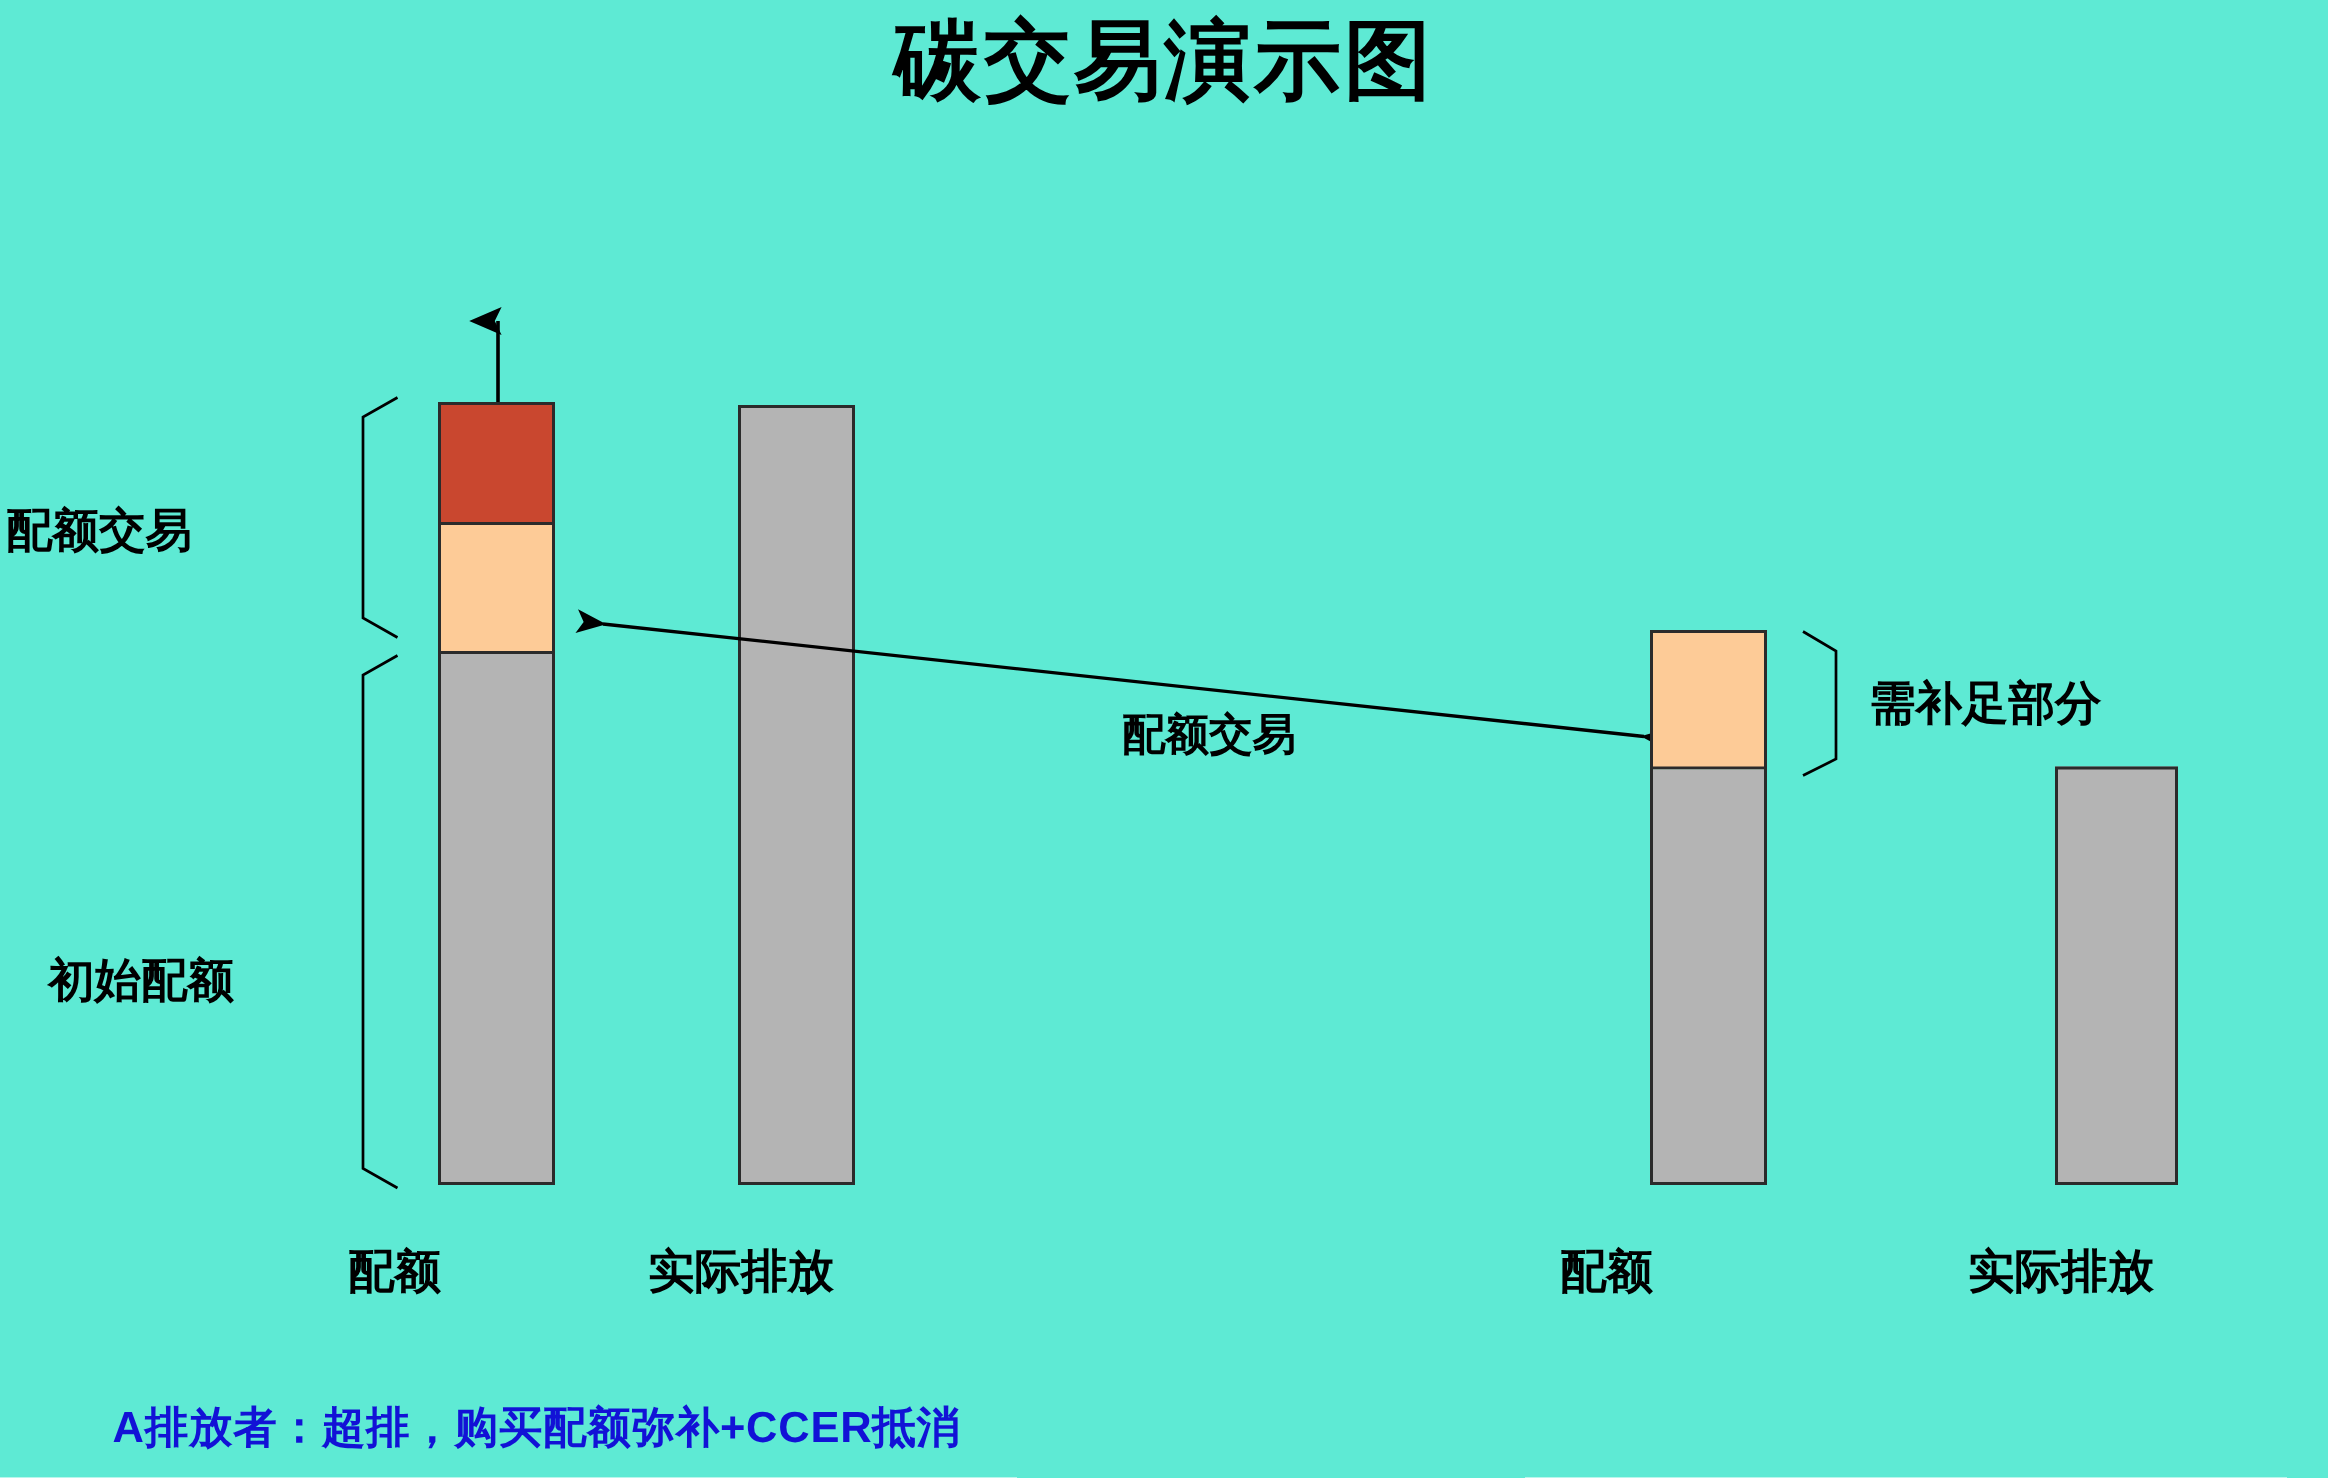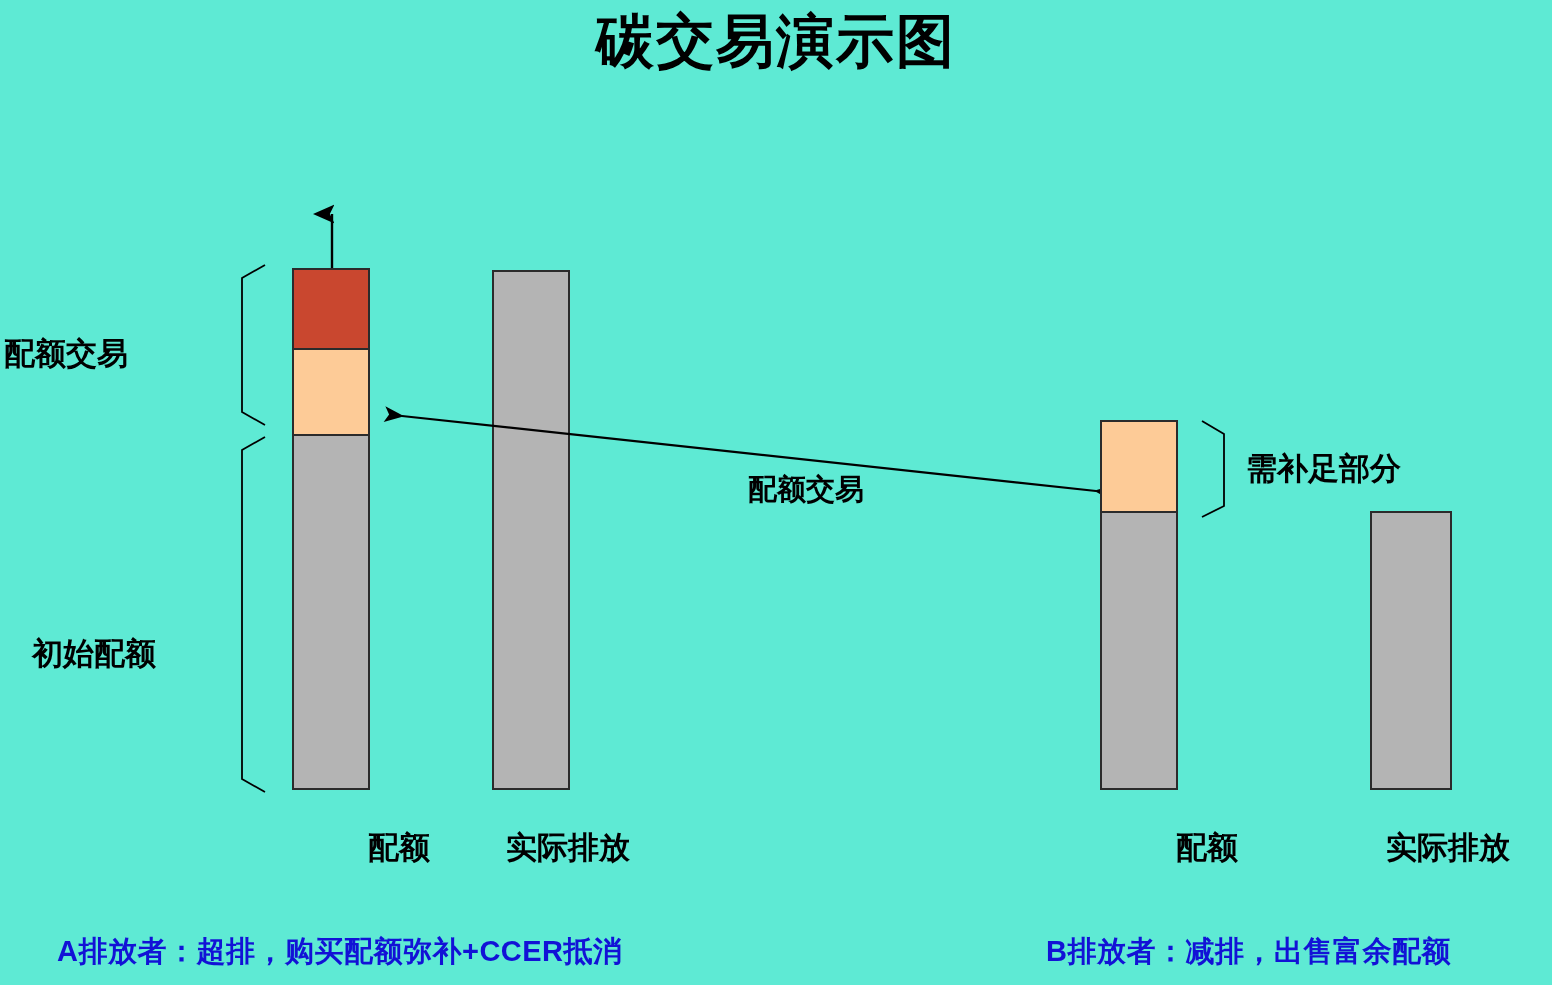--- a/index.html
+++ b/index.html
@@ -38,21 +38,21 @@
     border: 2px solid #2b2b2b;
   }
   .seg {
     box-sizing: border-box;
     width: 100%;
   }
   .seg-divider { border-bottom: 2px solid #2b2b2b; }
 
   
   .bar-caption {
-    text-align: right;
+    text-align: left;
     font-size: 31px;
     font-weight: bold;
     color: #000000;
     white-space: nowrap;
   }
 
   
   .side-label {
     font-size: 31px;
     font-weight: bold;
@@ -152,17 +152,16 @@
   <svg class="abs" style="left:1200px; top:416px;" width="40" height="104">
     <polyline points="2,5 24,18 24,90 2,101" fill="none" stroke="#000000" stroke-width="1.8" stroke-linejoin="miter"></polyline>
   </svg>
 
   <div class="abs side-label" style="left:1246px; top:448px;">需补足部分</div>
 
   <div class="abs bar" style="left:1370px; top:511px; width:82px; height:279px; background:#b4b4b4;"></div>
 
   <div class="abs bar-caption" style="left:1312px; top:827px; width:198px;">实际排放</div>
 
-  <div class="abs blue-caption" style="left:57px; top:932px;">A排放者：超排，购买配额弥补+CCER抵消</div>
+  <div class="abs blue-caption" style="left:75px; top:932px;">A排放者：超排，购买配额弥补+CCER抵消</div>
 
-  <div class="abs blue-caption" style="left:1046px; top:932px;">B排放者：减排，出售富余配额</div>
 
 </div>
 
 </body></html>

